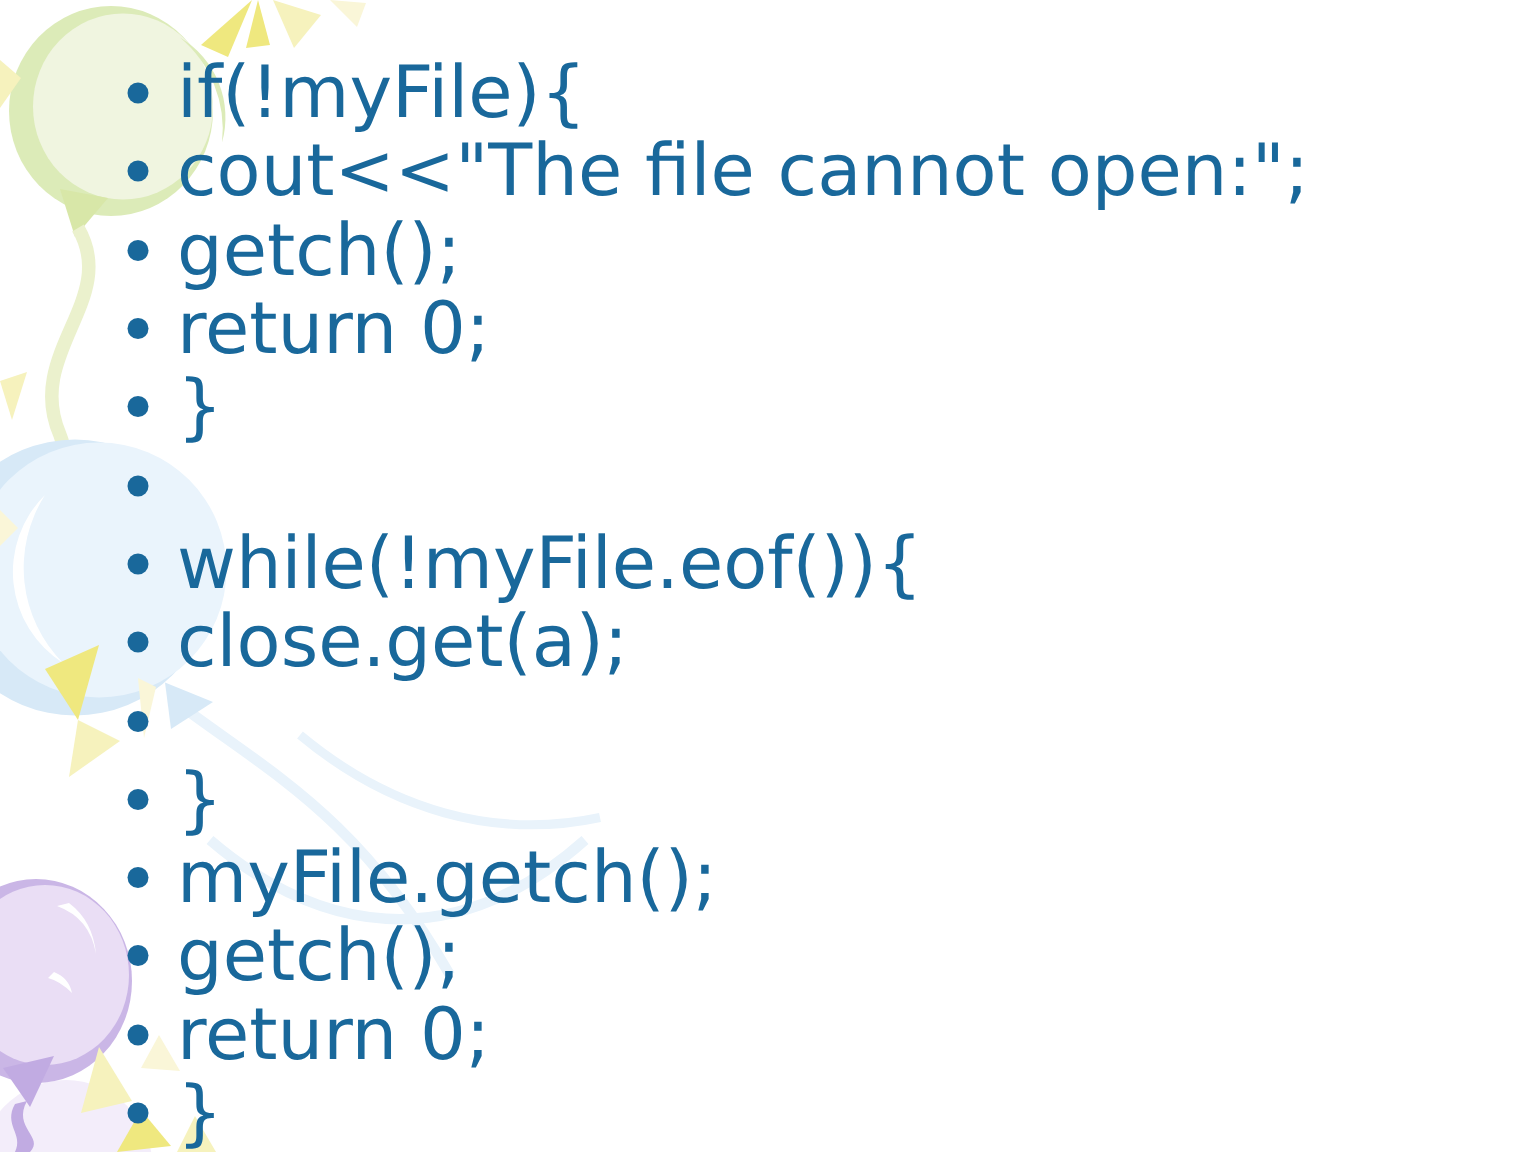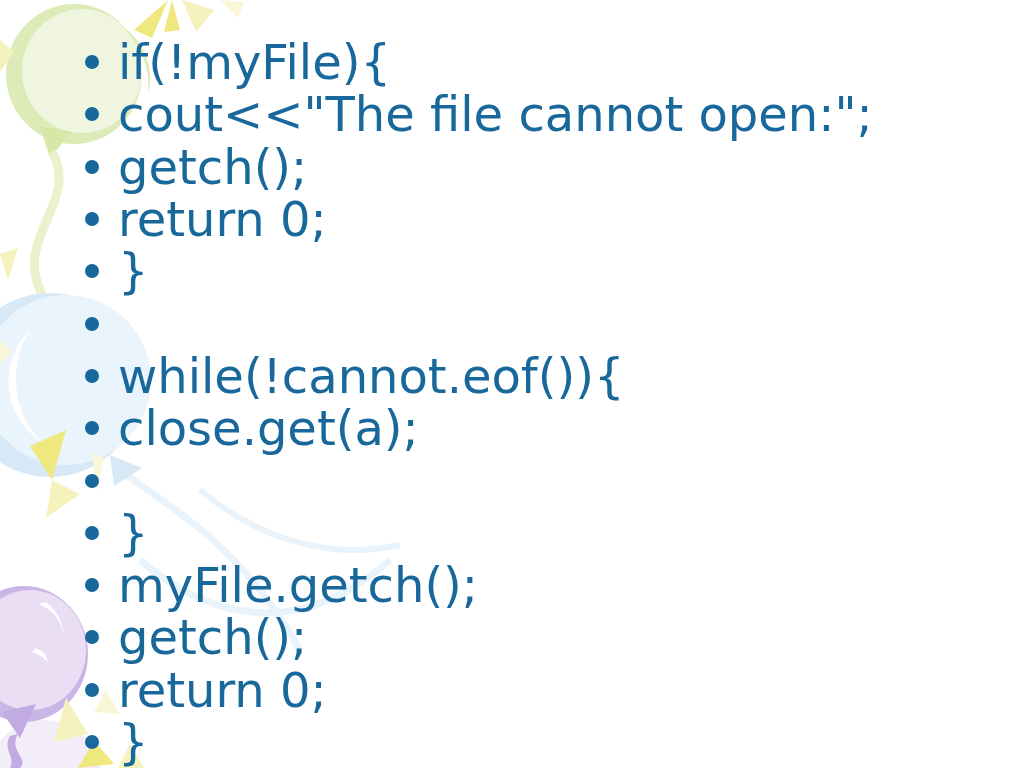--- a/index.html
+++ b/index.html
@@ -145,21 +145,21 @@
     </li>
     <li>
       <span class="dot"></span>
       <span class="txt">}</span>
     </li>
     <li>
       <span class="dot"></span>
     </li>
     <li>
       <span class="dot"></span>
-      <span class="txt">while(!cannot.eof()){</span>
+      <span class="txt">while(!myFile.eof()){</span>
     </li>
     <li>
       <span class="dot"></span>
       <span class="txt">close.get(a);</span>
     </li>
     <li>
       <span class="dot"></span>
     </li>
     <li>
       <span class="dot"></span>

